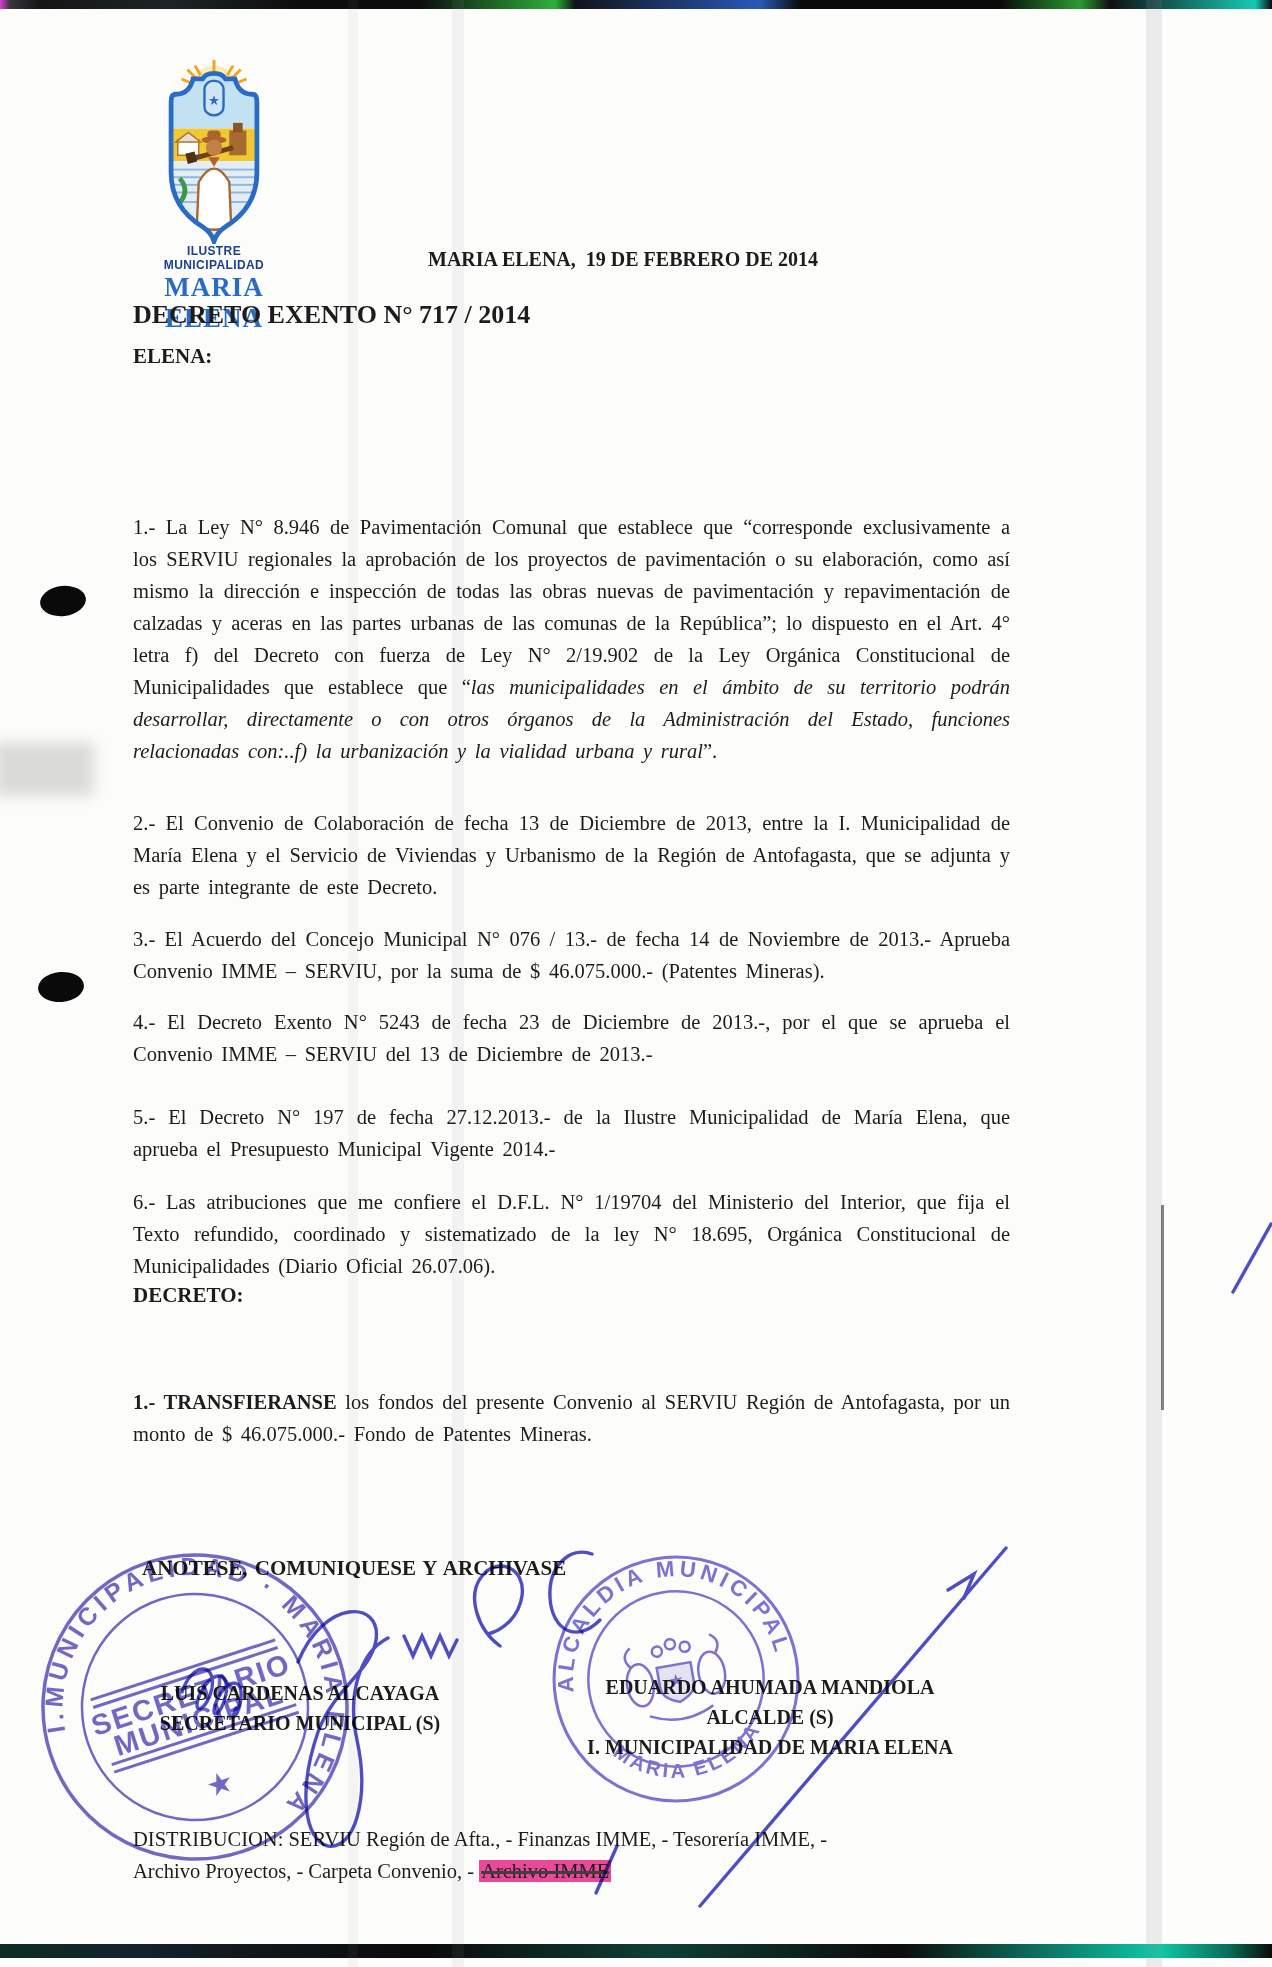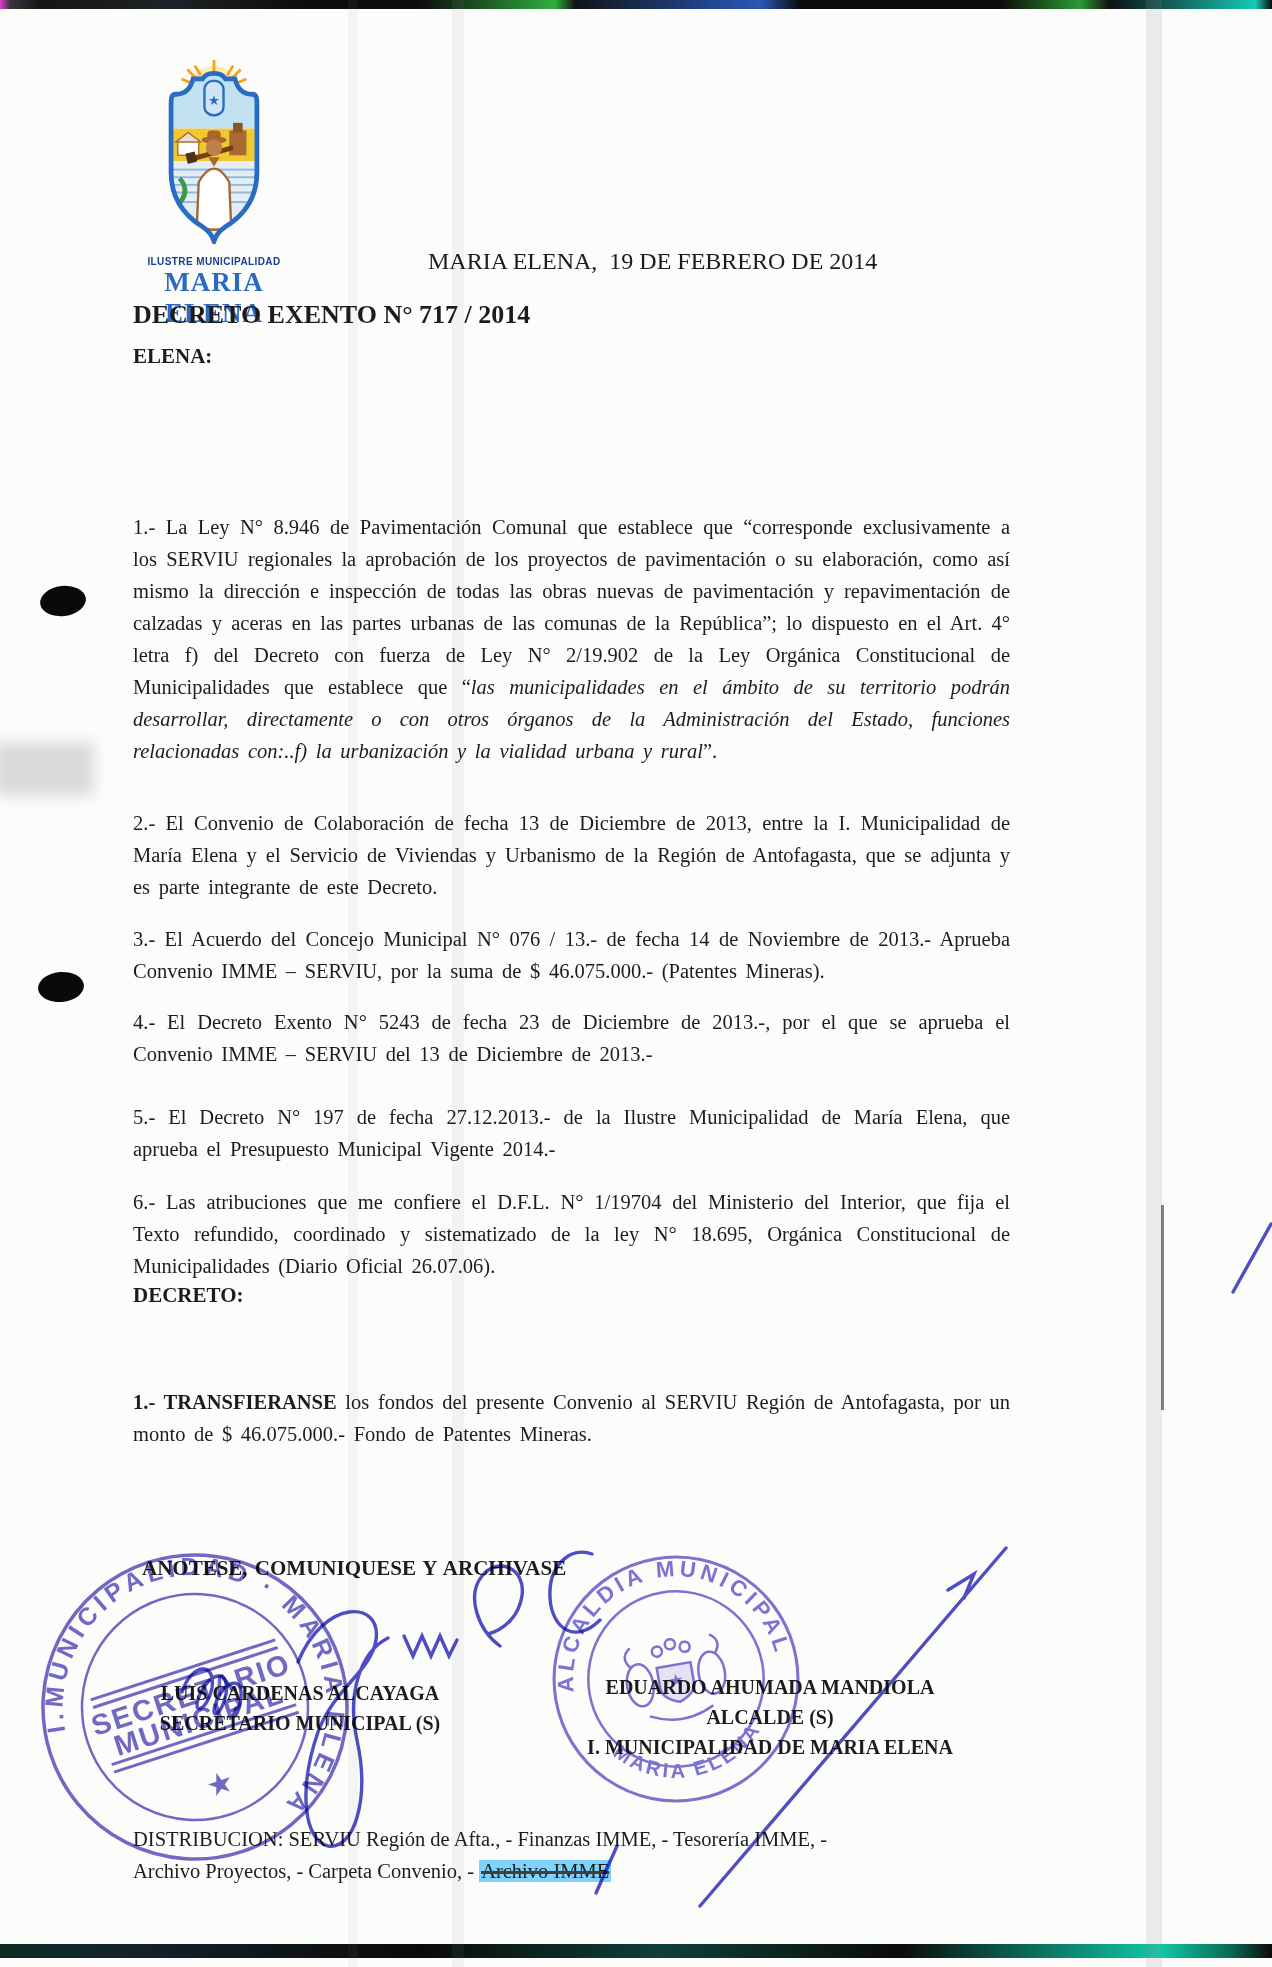--- a/index.html
+++ b/index.html
@@ -18,36 +18,36 @@
   .streak.s2{left:452px;width:12px;opacity:.09;}
   .streak.s3{left:1146px;width:16px;opacity:.16;}
   .rline{position:absolute;left:1161px;top:1205px;width:3px;height:205px;background:#2b2f38;opacity:.6;}
   .dot{position:absolute;background:#0a0a0a;border-radius:50%;}
   .dot.d1{left:40px;top:586px;width:46px;height:30px;transform:rotate(-7deg);}
   .dot.d2{left:38px;top:972px;width:46px;height:30px;transform:rotate(-5deg);}
   .smudge{position:absolute;left:-6px;top:742px;width:100px;height:54px;background:#bfbfbf;opacity:.55;filter:blur(7px);}
   
   .logo{position:absolute;left:138px;top:58px;width:152px;text-align:center;}
   .logo svg{display:block;margin:0 auto;}
-  .logo-cap1{font-family:"Liberation Sans",sans-serif;font-size:10px;font-weight:bold;color:#1b3f8f;letter-spacing:.4px;margin-top:12px;}
+  .logo-cap1{font-family:"Liberation Sans",sans-serif;font-size:12px;font-weight:bold;color:#1b3f8f;letter-spacing:.4px;margin-top:0;}
   .logo-cap2{font-family:"Liberation Serif",serif;font-size:27px;font-weight:bold;color:#2a6bc4;letter-spacing:1px;margin-top:0px;}
   
-  .dateline{position:absolute;left:428px;top:248px;font-size:24px;font-weight:normal;white-space:pre;}
+  .dateline{position:absolute;left:428px;top:248px;font-size:20px;font-weight:bold;white-space:pre;}
   .decnum{position:absolute;left:133px;top:300px;font-size:26px;font-weight:bold;}
   .seclabel{position:absolute;left:133px;font-size:21px;font-weight:bold;}
   .para{position:absolute;left:133px;width:877px;font-size:20.5px;line-height:32px;text-align:justify;word-spacing:3.5px;}
   .para .it{font-style:italic;}
   .para .lead{font-weight:bold;}
   .anotese{position:absolute;left:142px;top:1556px;font-size:21px;font-weight:bold;word-spacing:2px;}
   .sigblock{position:absolute;text-align:center;font-size:20px;font-weight:bold;line-height:30px;}
   .sigblock.left{left:145px;top:1678px;width:310px;}
   .sigblock.right{left:540px;top:1672px;width:460px;}
   .distrib{position:absolute;left:133px;width:900px;font-size:20.5px;white-space:nowrap;}
   .distrib b{font-weight:normal;}
-  .struck{background:#7dd3fc;text-decoration:line-through;text-decoration-thickness:2.5px;text-decoration-color:#3f3f3f;padding:0 2px;}
+  .struck{background:#ec4899;text-decoration:line-through;text-decoration-thickness:2.5px;text-decoration-color:#3f3f3f;padding:0 2px;}
   
   .stamp{position:absolute;mix-blend-mode:multiply;opacity:.88;}
   .ink{position:absolute;left:0;top:1200px;mix-blend-mode:multiply;}
 </style>
 </head>
 <body>
 
 <div class="page">
 
   <div class="top-strip"></div>

